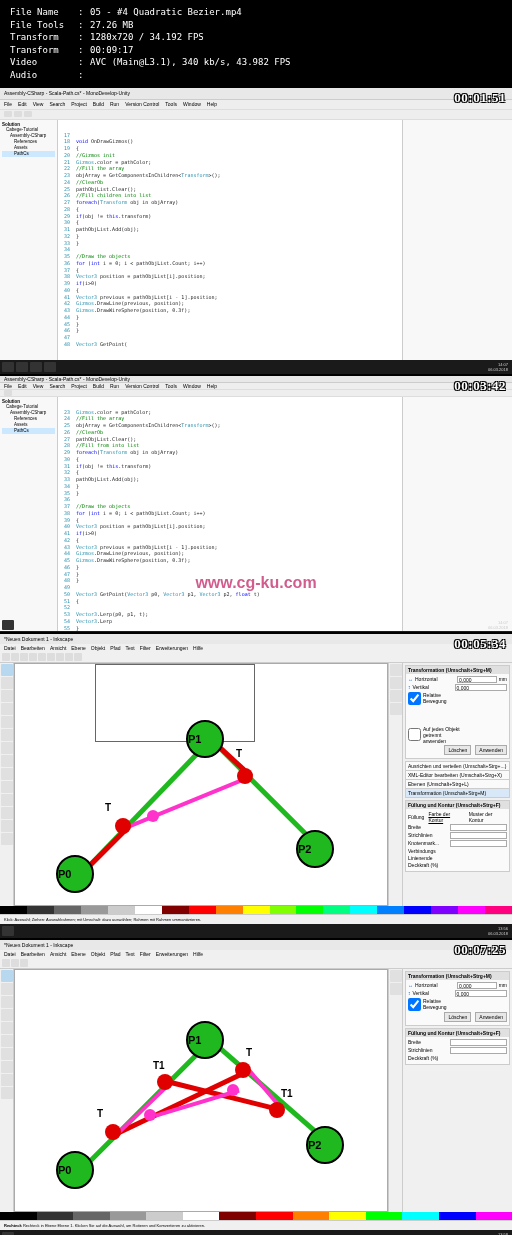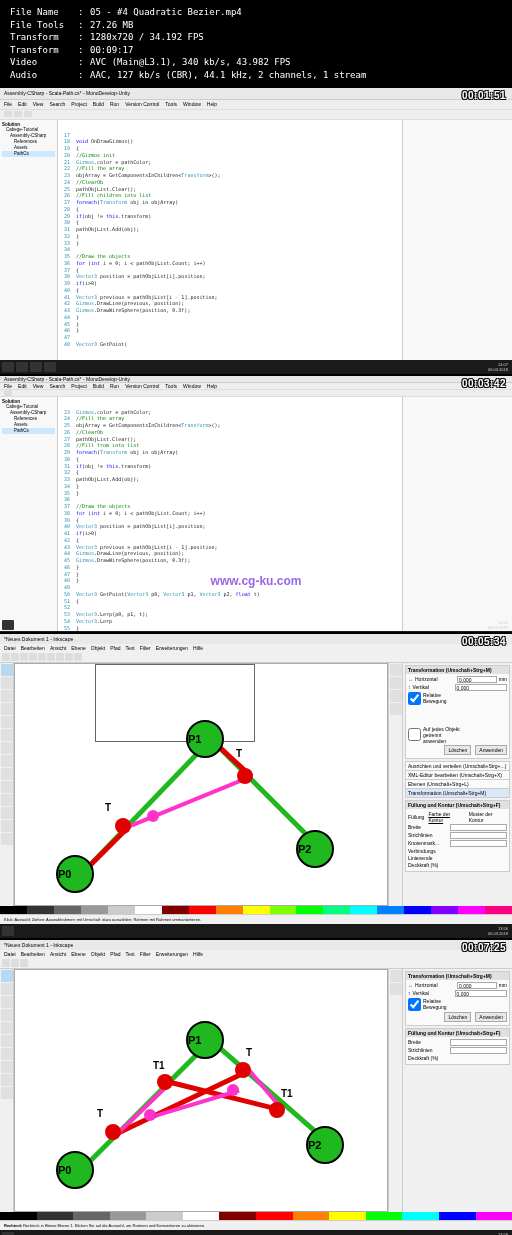--- a/index.html
+++ b/index.html
@@ -24,22 +24,22 @@
   .pane {
     width: 512px;
     position: relative;
     border-bottom: 2px solid #000;
   }
   .timestamp {
     position: absolute;
     top: 2px;
     right: 6px;
     color: #fff;
-    font-family: Liberation Sans, sans-serif;
-    font-size: 10px;
+    font-family: Liberation Serif, serif;
+    font-size: 13px;
     font-weight: 900;
     text-shadow: 1px 1px 0 #000, -1px -1px 0 #000, 1px -1px 0 #000, -1px 1px 0 #000;
     z-index: 50;
     letter-spacing: 0.5px;
   }
   .vs-window {
     background: #f5f5f5;
     height: 272px;
     display: flex;
     flex-direction: column;
@@ -119,22 +119,22 @@
   .vs-right {
     width: 110px;
     background: #f8f8f8;
     border-left: 1px solid #ccc;
   }
   .watermark {
     position: absolute;
     left: 50%;
     transform: translateX(-50%);
     top: 198px;
-    color: #6d28d9;
-    font-size: 12px;
+    color: #be185d;
+    font-size: 16px;
     font-weight: bold;
     font-family: Arial, sans-serif;
     opacity: 0.7;
     z-index: 40;
     text-shadow: 0 0 2px #fff;
   }
   
   .ink-window {
     background: #ececec;
     height: 290px;
@@ -349,21 +349,20 @@
       <span class="meta-val">00:09:17</span>
     </div>
   <div class="meta-row">
       <span class="meta-label">Video</span>
       <span class="meta-sep">:</span>
       <span class="meta-val">AVC (Main@L3.1), 340 kb/s, 43.982 FPS</span>
     </div>
   <div class="meta-row">
       <span class="meta-label">Audio</span>
       <span class="meta-sep">:</span>
-      <span class="meta-val">AAC, 127 kb/s (CBR), 44.1 kHz, 2 channels, 1 stream</span>
     </div>
 </div>
 
 <div class="pane">
   <span class="timestamp">00:01:51</span>
   <div class="vs-window">
     <div class="vs-titlebar">Assembly-CSharp - Scala-Path.cs* - MonoDevelop-Unity</div>
     <div class="vs-menubar">
       <span>File</span>
       <span>Edit</span>

